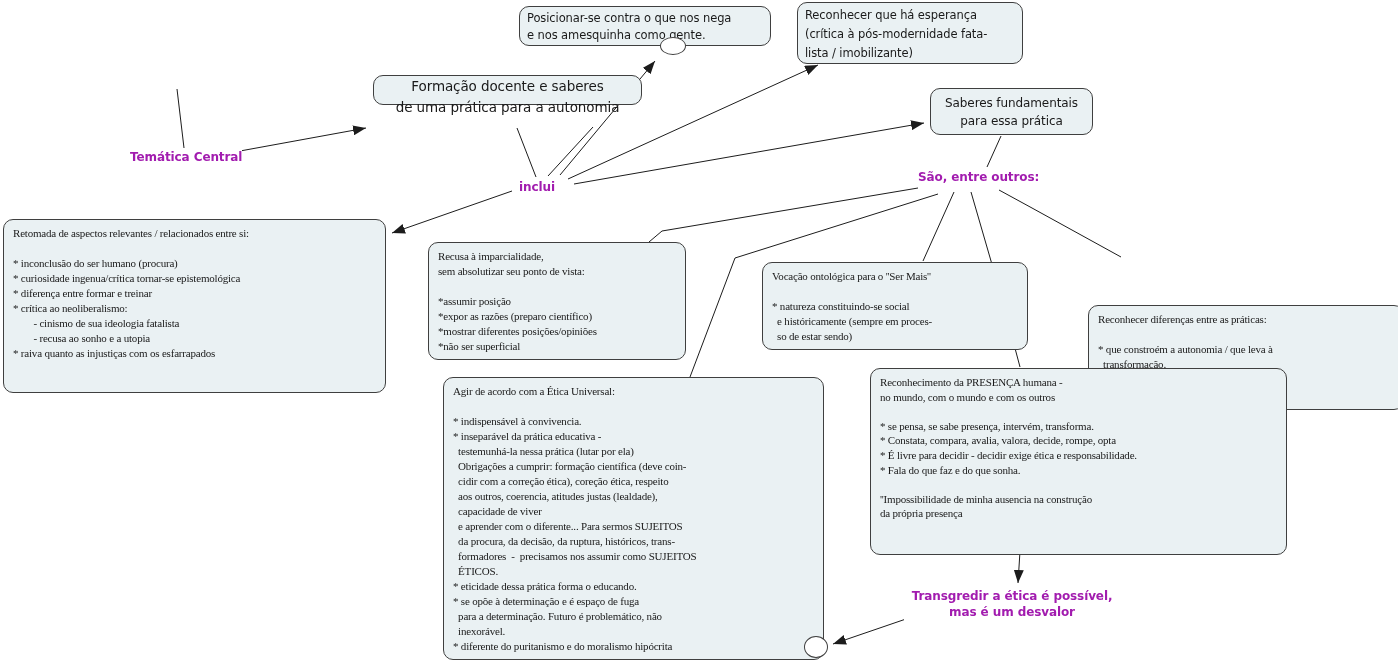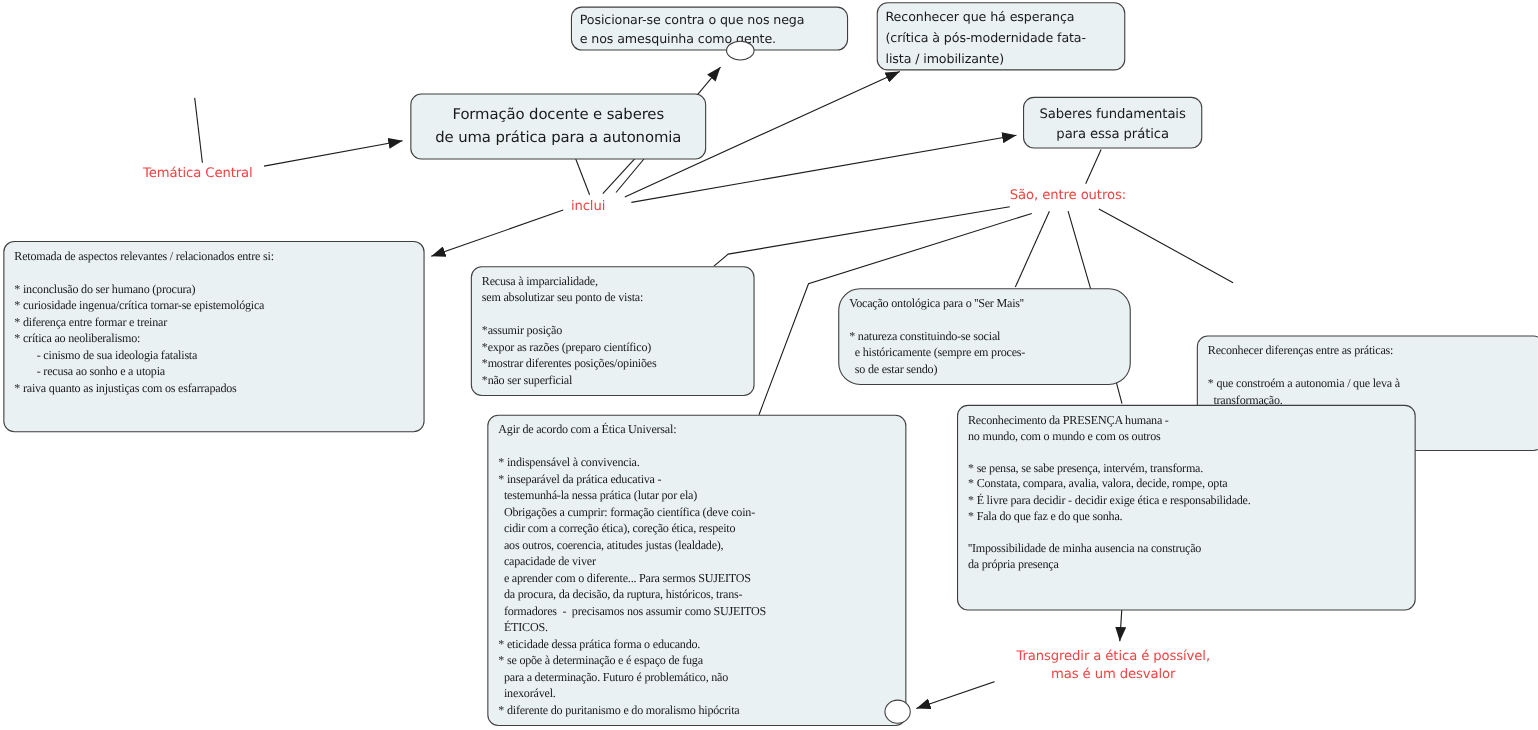--- a/index.html
+++ b/index.html
@@ -12,22 +12,22 @@
   svg.links{position:absolute;left:0;top:0;z-index:1;}
   svg.links line, svg.links polyline{stroke:#1c1c1c;stroke-width:1;fill:none;}
   .node{
     position:absolute;z-index:2;box-sizing:border-box;
     background:#eaf1f3;border:1px solid #3f3f3f;border-radius:10px;
     white-space:pre;letter-spacing:-0.1px;
   }
   .node.center{display:grid;place-items:center;text-align:center;}
   .node.detail{font-size:11px;line-height:15px;padding:6px 9px;letter-spacing:-0.2px;font-family:Liberation Serif, serif;}
   .lbl{
-    position:absolute;z-index:2;background:#ffffff;color:#ef4444;
-    font-size:12px;line-height:15px;white-space:pre;letter-spacing:-0.1px;
+    position:absolute;z-index:2;background:#ffffff;color:#a21caf;
+    font-size:12px;line-height:15px;white-space:pre;letter-spacing:-0.1px;font-weight:bold;
   }
   .oval{
     position:absolute;z-index:3;box-sizing:border-box;
     background:#ffffff;border:1px solid #3f3f3f;border-radius:50%;
   }
 </style>
 </head>
 <body>
 
 <div id="canvas">
@@ -50,21 +50,21 @@
     <polyline points="918,188 662,231 649,242"></polyline>
     <polyline points="938,194 735,258 690,377"></polyline>
     <line x1="954" y1="192" x2="923" y2="261"></line>
     <polyline points="971,192 1000,292 1020,367"></polyline>
     <polyline points="999,190 1032,208 1121,257"></polyline>
     <line x1="1021" y1="535" x2="1018" y2="583" marker-start="url(#arrow)" marker-end="url(#arrow)"></line>
     <line x1="833" y1="644" x2="941" y2="607" marker-start="url(#arrow)" marker-end="url(#arrow)"></line>
   </svg>
 
 
-  <div class="node center" style="left:373px;top:85px;width:269px;height:60px;font-size:13.5px;line-height:21px;">Formação docente e saberes
+  <div class="node center" style="left:373px;top:75px;width:269px;height:30px;font-size:13.5px;line-height:21px;">Formação docente e saberes
 de uma prática para a autonomia</div>
 
   <div class="node" style="left:519px;top:6px;width:252px;height:40px;font-size:11.5px;line-height:17px;padding:3px 7px;">Posicionar-se contra o que nos nega
 e nos amesquinha como gente.</div>
 
   <div class="node" style="left:797px;top:2px;width:226px;height:62px;font-size:11.5px;line-height:19px;padding:3px 7px;">Reconhecer que há esperança
 (crítica à pós-modernidade fata-
 lista / imobilizante)</div>
 
   <div class="node center" style="left:930px;top:88px;width:163px;height:47px;font-size:12px;line-height:18px;">Saberes fundamentais
@@ -81,21 +81,21 @@
 * raiva quanto as injustiças com os esfarrapados</div>
 
   <div class="node detail" style="left:428px;top:242px;width:258px;height:118px;">Recusa à imparcialidade,
 sem absolutizar seu ponto de vista:
 
 *assumir posição
 *expor as razões (preparo científico)
 *mostrar diferentes posições/opiniões
 *não ser superficial</div>
 
-  <div class="node detail" style="left:762px;top:262px;width:266px;height:88px;border-radius:20px;">Vocação ontológica para o ''Ser Mais''
+  <div class="node detail" style="left:762px;top:262px;width:266px;height:88px;">Vocação ontológica para o ''Ser Mais''
 
 * natureza constituindo-se social
   e históricamente (sempre em proces-
   so de estar sendo)</div>
 
   <div class="node detail" style="left:1088px;top:258px;width:316px;height:105px;margin-top:47px;">Reconhecer diferenças entre as práticas:
 
 * que constroém a autonomia / que leva à
   transformação.
 * que adaptam o educando (homem) à socie-

